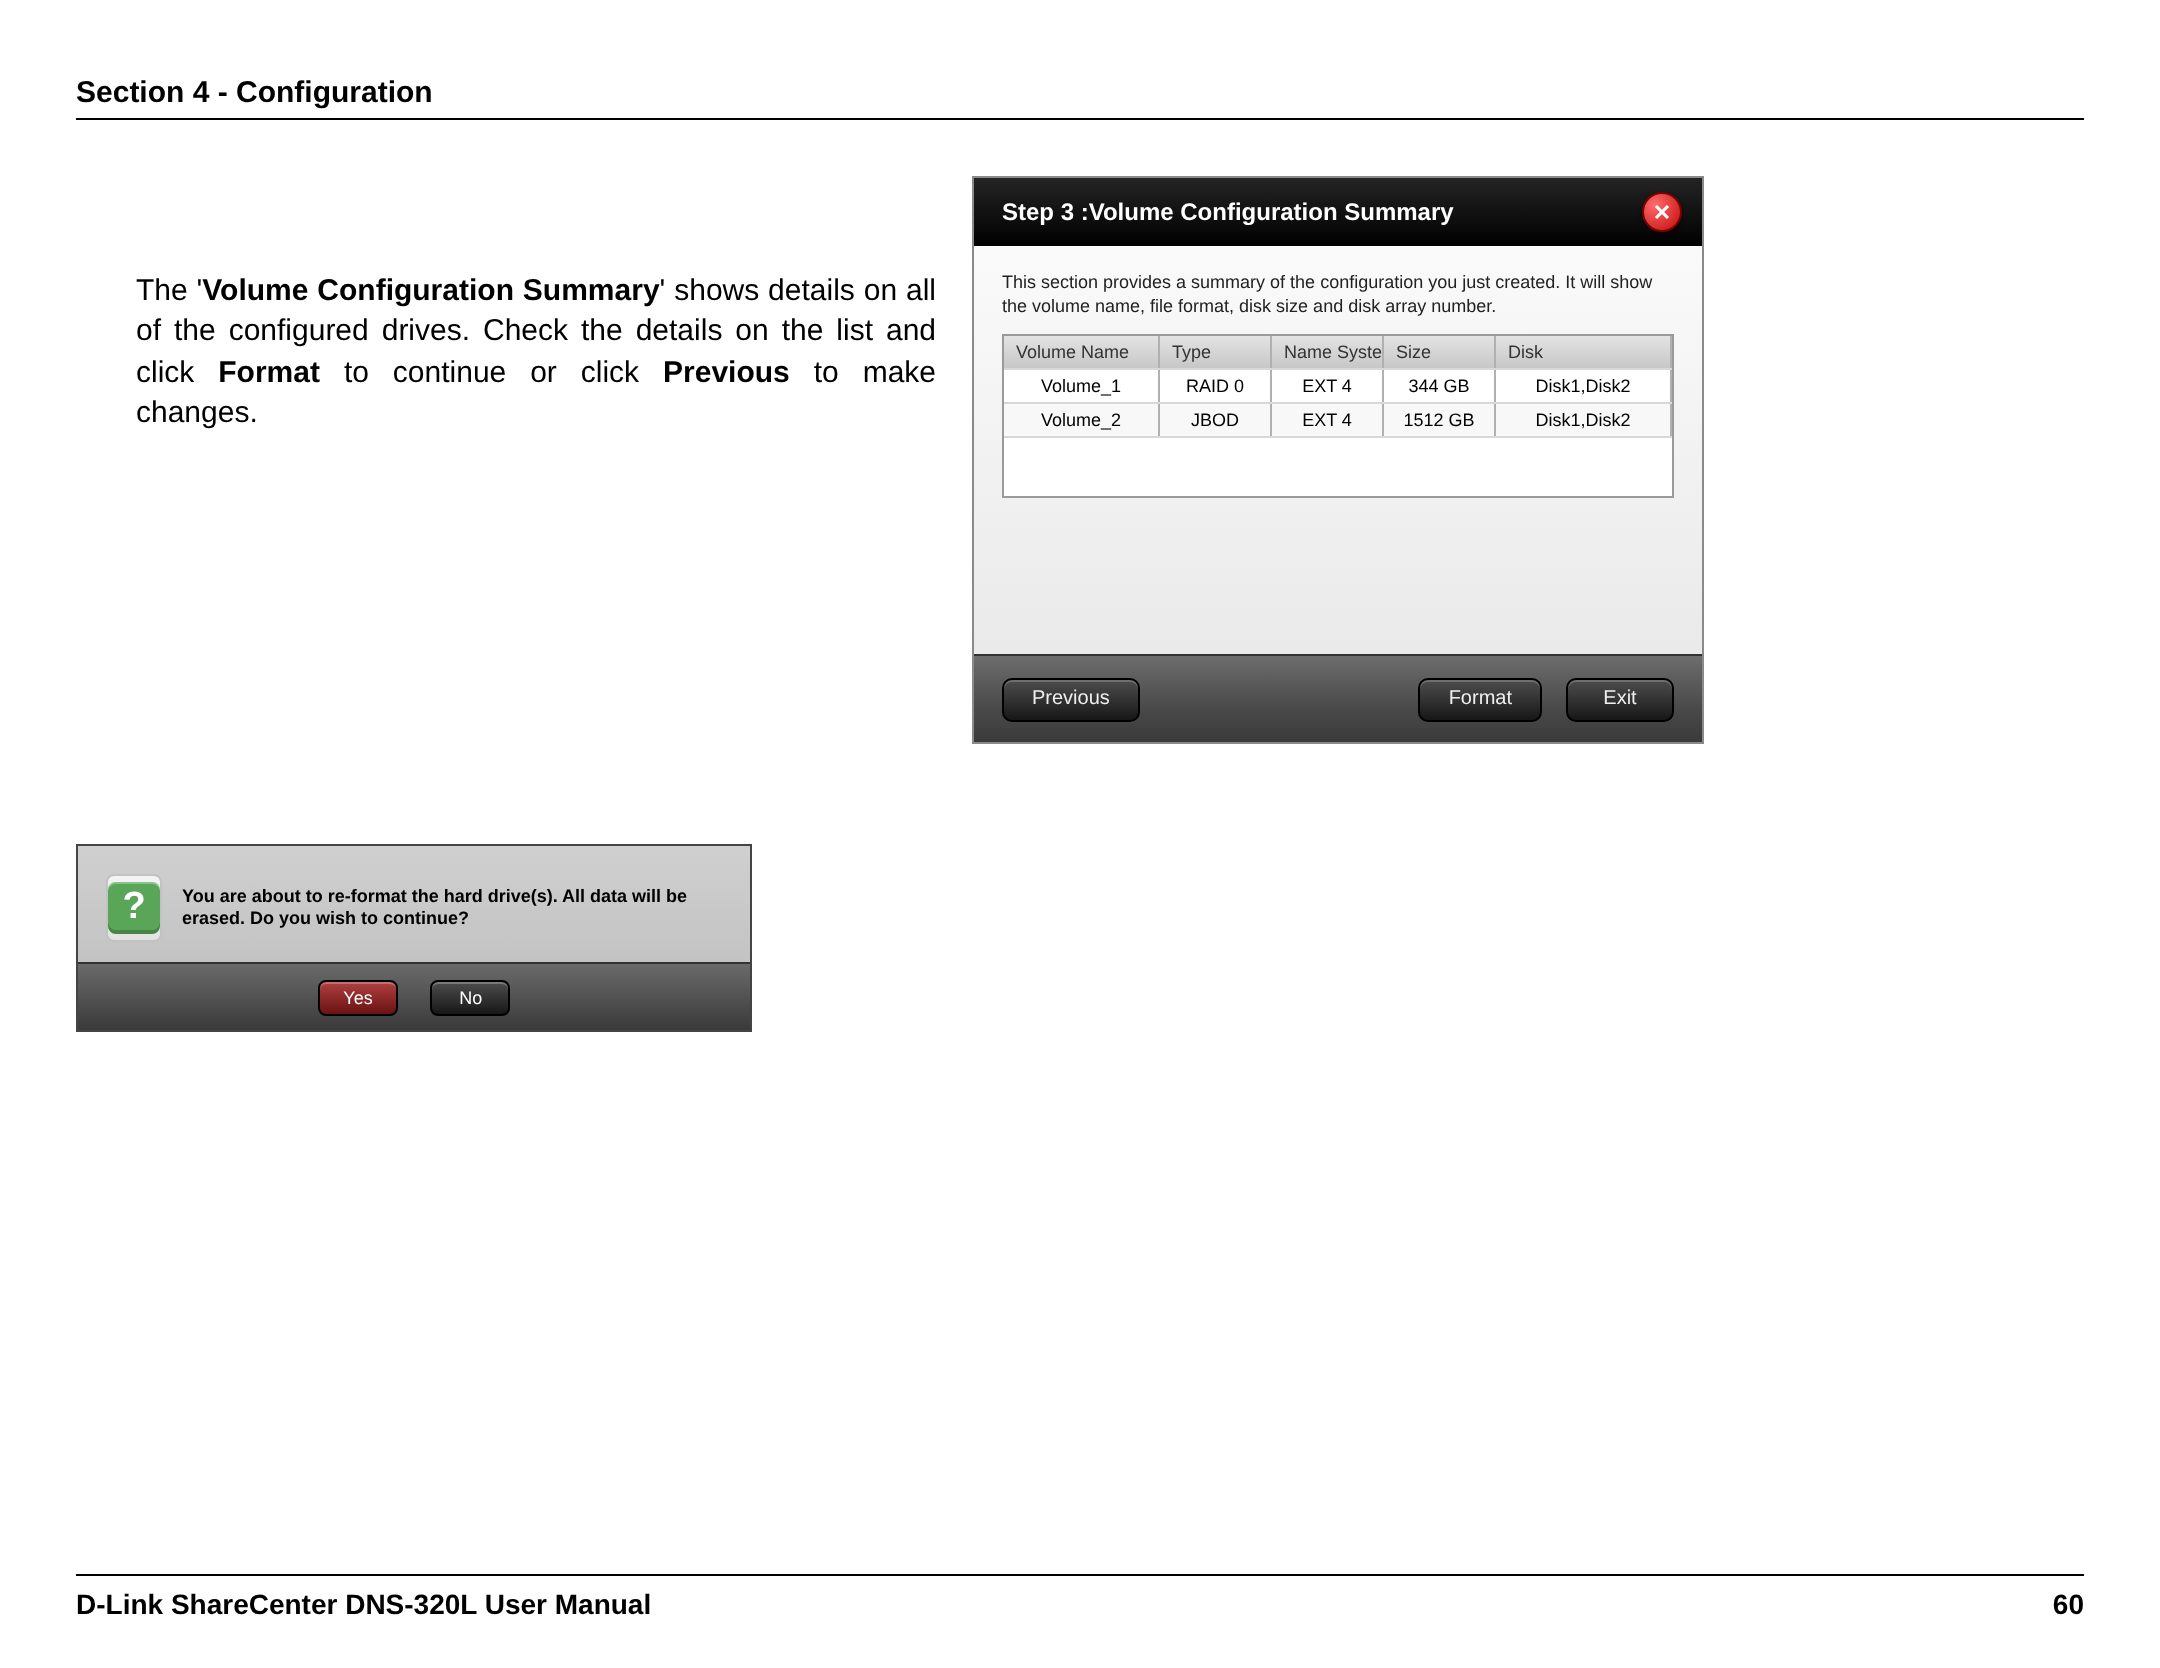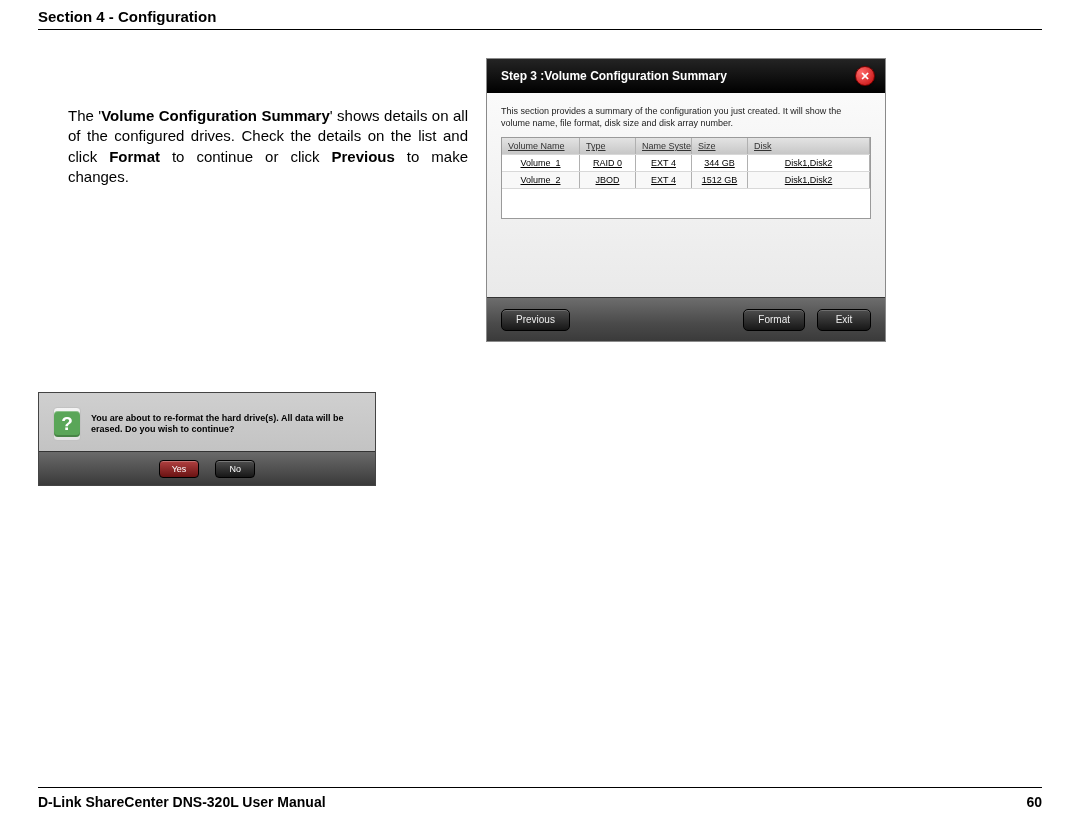--- a/index.html
+++ b/index.html
@@ -5,21 +5,21 @@
   * { box-sizing: border-box; margin: 0; padding: 0; }
   body {
     width: 1080px;
     height: 834px;
     background: #fff;
     font-family: "Segoe UI", Arial, sans-serif;
     position: relative;
     color: #000;
   }
   .page {
-    padding: 8px 38px 0 38px;
+    padding: 38px 38px 0 38px;
   }
   .section-header {
     font-weight: 700;
     font-size: 15px;
     color: #000;
     padding-bottom: 4px;
     border-bottom: 1.5px solid #000;
   }
   .content {
     display: flex;
@@ -29,21 +29,21 @@
   .text-col {
     width: 430px;
     font-size: 15px;
     line-height: 1.35;
     padding-left: 30px;
     text-align: justify;
     margin-top: 48px;
   }
   .text-col .bold { font-weight: 700; }
   .panel-col {
-    width: 400px;
+    width: 366px;
   }
   
   .wizard {
     border: 1px solid #8a8a8a;
     background: linear-gradient(#fdfdfd, #e6e6e6);
   }
   .wizard-header {
     height: 34px;
     background: linear-gradient(#242424, #000);
     color: #fff;
@@ -84,21 +84,20 @@
   }
   .vol-table .thead {
     background: linear-gradient(#e3e3e3, #c7c7c7);
     color: #333;
   }
   .vol-table .cell {
     border-right: 1px solid #b0b0b0;
     padding: 3px 6px;
     overflow: hidden;
     white-space: nowrap;
-    text-decoration: underline;
   }
   .vol-table .thead .cell { padding: 3px 6px; }
   .vol-table .row { border-top: 1px solid #d8d8d8; text-align: center; }
   .vol-table .row:nth-child(odd) { background: #f8f8f8; }
   .c-name { width: 78px; }
   .c-type { width: 56px; }
   .c-fs   { width: 56px; }
   .c-size { width: 56px; }
   .c-disk { flex: 1; border-right: none; }
   .vol-table .blank { height: 30px; border-top: 1px solid #d8d8d8; }

